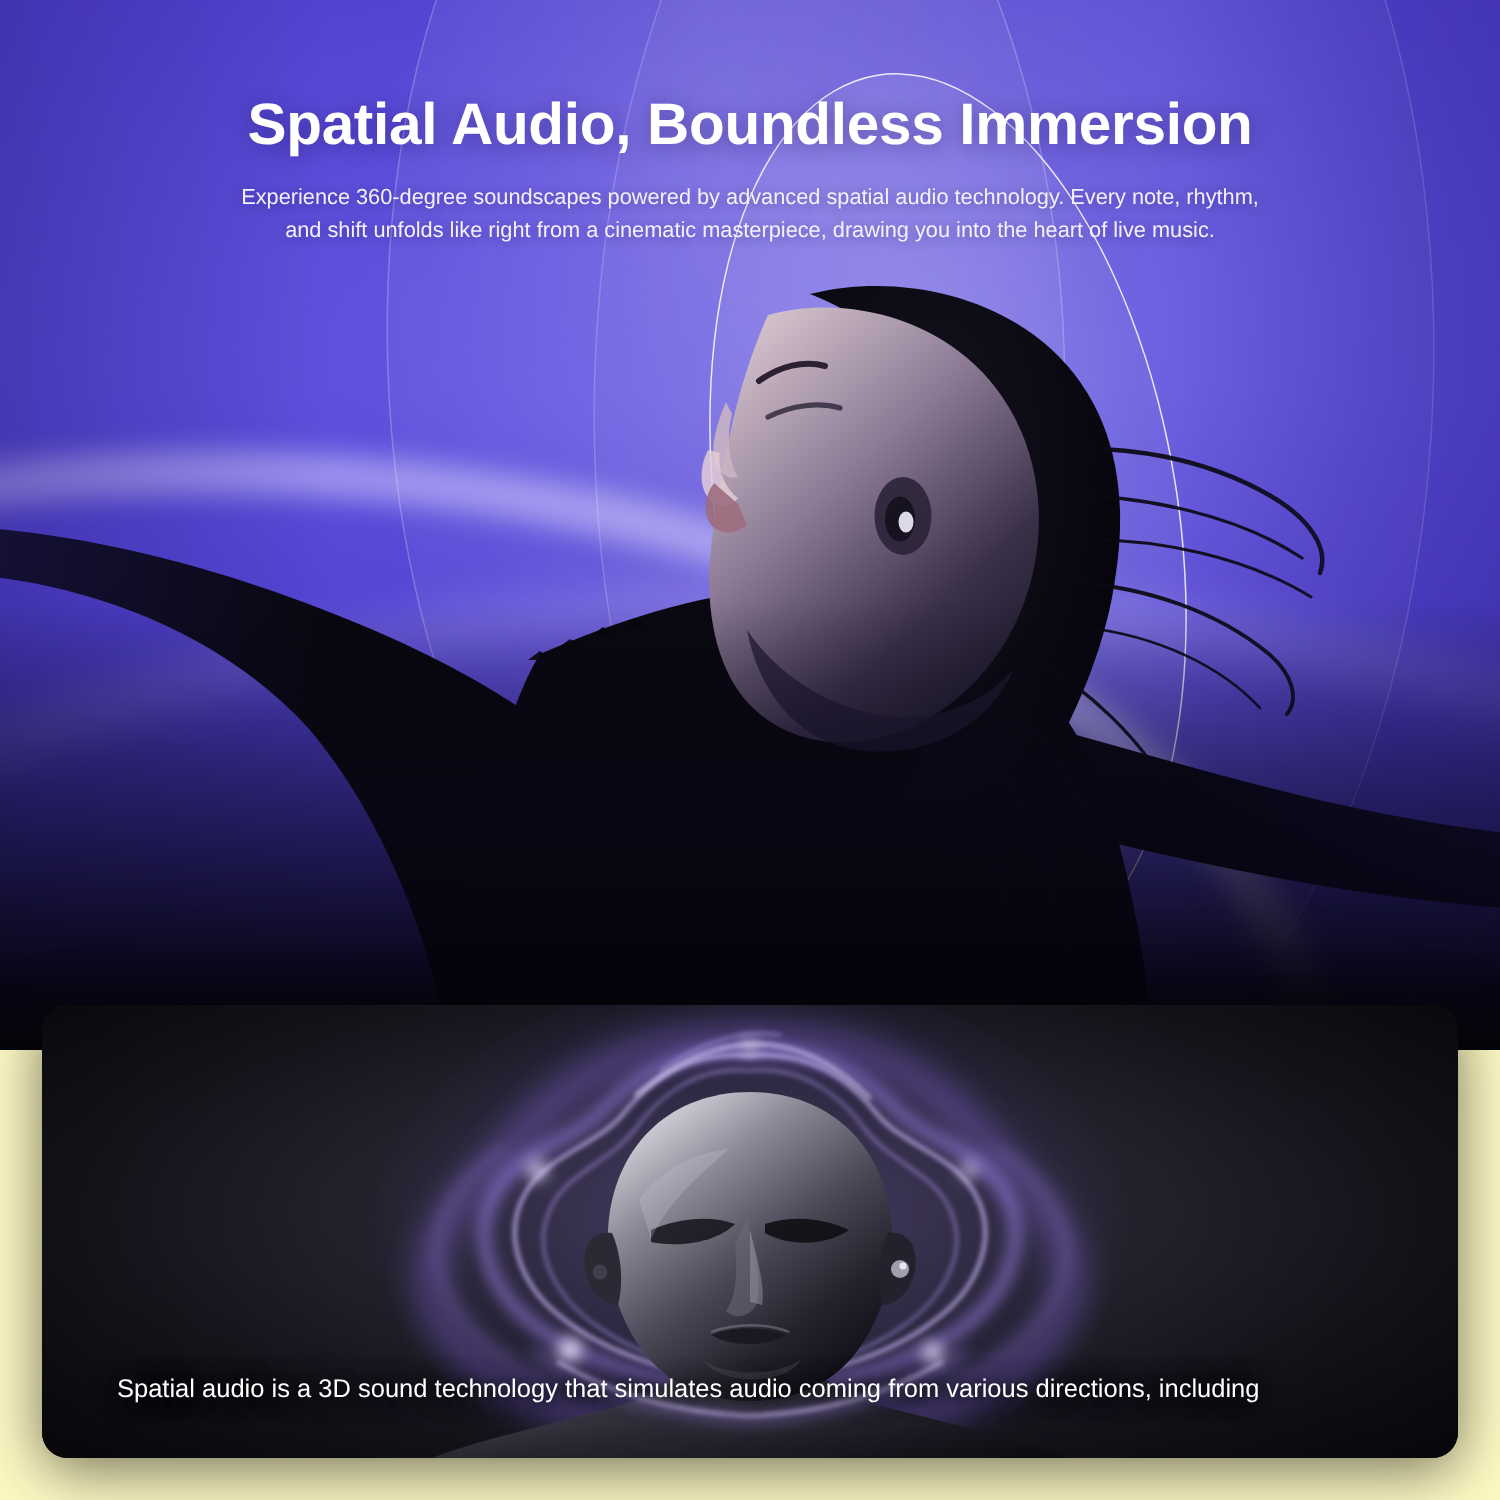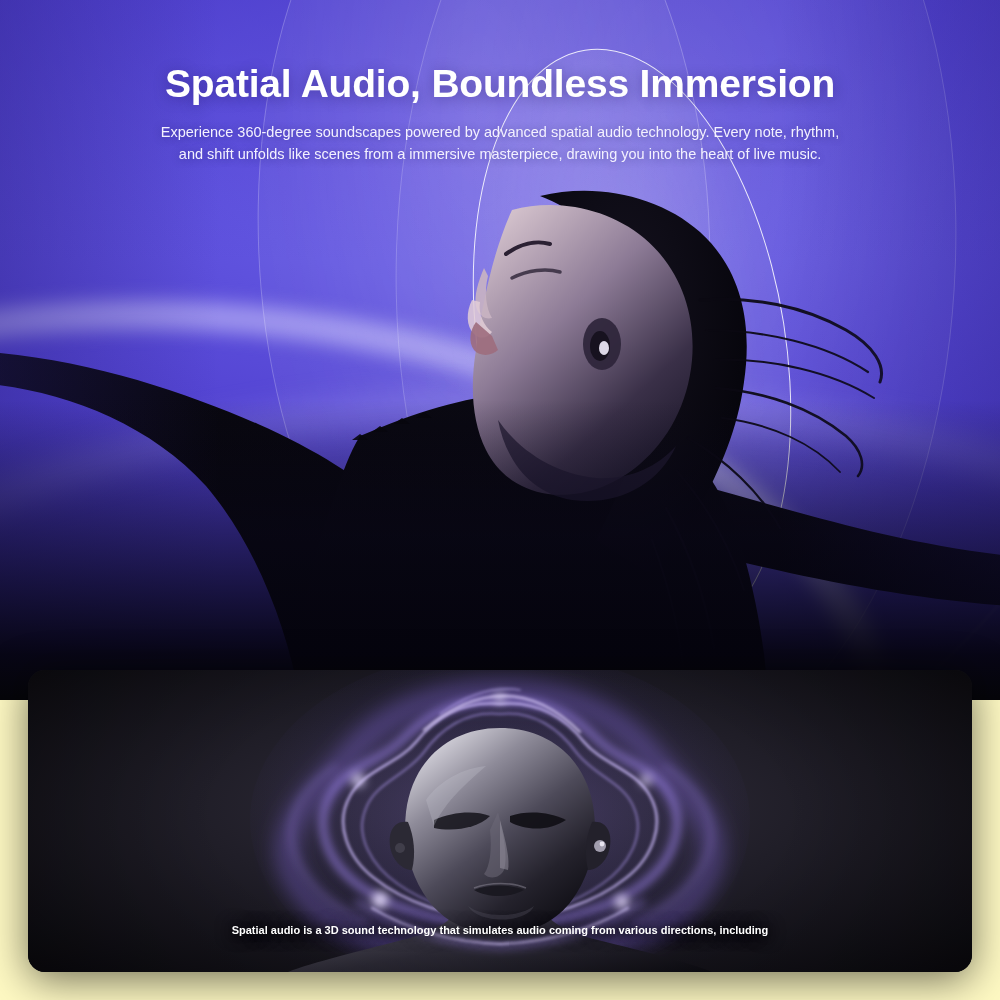--- a/index.html
+++ b/index.html
@@ -84,21 +84,21 @@
   }
   #card .vignette {
     position:absolute; inset:0;
     background:radial-gradient(75% 115% at 50% 48%, rgba(0,0,0,0) 40%, rgba(0,0,0,.55) 100%);
     z-index:30; pointer-events:none;
   }
   #card-scene { position:absolute; left:0; top:0; width:944px; height:302px; z-index:10; }
 
   #card-caption {
     position:absolute; left:50px; right:50px; bottom:32px; z-index:50;
-    text-align:center; color:#ffffff; font-size:11px; line-height:1.62; font-weight:700;
+    text-align:left; color:#ffffff; font-size:17px; line-height:1.62; font-weight:400;
     text-shadow:0 1px 7px rgba(0,0,0,.85), 0 0 18px rgba(0,0,0,.6);
   }
   #card-caption .l { display:block; }
 </style>
 </head>
 <body>
 
 <div id="page">
 
   <section id="hero">
@@ -206,21 +206,21 @@
     <div class="ring r3"></div>
     <div class="ring r4"></div>
 
     <div class="tone-sides"></div>
     <div class="tone-bottom"></div>
 
     <div id="hero-copy">
       <h1 id="hero-title">Spatial Audio, Boundless Immersion</h1>
       <p id="hero-sub">
         <span class="l">Experience 360-degree soundscapes powered by advanced spatial audio technology. Every note, rhythm,</span>
-        <span class="l">and shift unfolds like scenes from a immersive masterpiece, drawing you into the heart of live music.</span>
+        <span class="l">and shift unfolds like right from a cinematic masterpiece, drawing you into the heart of live music.</span>
       </p>
     </div>
   </section>
 
   <section id="card">
 
     <svg id="card-scene" viewBox="0 0 944 302" preserveAspectRatio="none">
       <defs>
         <radialGradient id="cardBg" cx="0.5" cy="0.45" r="0.72">
           <stop offset="0%" stop-color="#332f3d"></stop>

